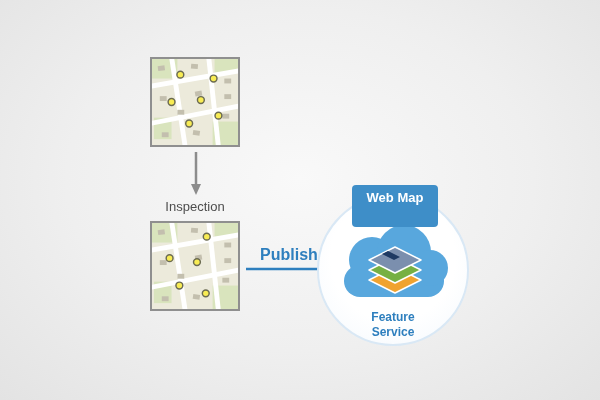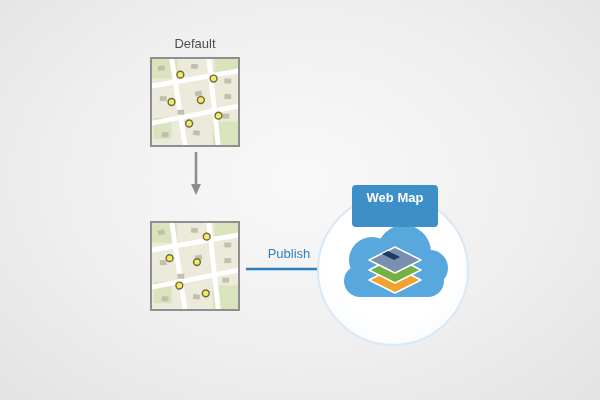--- a/index.html
+++ b/index.html
@@ -36,21 +36,22 @@
   .map-inspection { left: 150px; top: 221px; }
   .arrow-down-svg { position: absolute; left: 190px; top: 152px; }
   .arrow-right-svg { position: absolute; left: 246px; top: 263px; }
   .publish-label {
     position: absolute;
     left: 246px;
     top: 246px;
     width: 86px;
     text-align: center;
     color: #2e7fbe;
-    font-size: 13px;
+    font-size: 16px;
+    font-weight: bold;
   }
   .cloud-circle {
     position: absolute;
     left: 317px;
     top: 194px;
     width: 152px;
     height: 152px;
     border-radius: 50%;
     background: radial-gradient(circle at 50% 42%, #ffffff 55%, #f3f8fd 100%);
     border: 2px solid #d9e8f5;
@@ -80,21 +81,20 @@
     line-height: 26px;
     text-align: center;
     border-radius: 4px;
   }
 </style>
 </head>
 <body>
 
 <div class="canvas">
 
-  <div class="map-label default-label">Default</div>
 
   <div class="map-thumb map-default">
     <svg width="86" height="86" viewBox="0 0 88 88">
       <defs>
         <g id="citymap">
           <rect width="88" height="88" fill="#eceadb"></rect>
           <rect x="0" y="0" width="26" height="20" fill="#d9e4bd"></rect>
           <rect x="62" y="64" width="26" height="24" fill="#d9e4bd"></rect>
           <rect x="2" y="60" width="18" height="22" fill="#d9e4bd"></rect>
           <rect x="64" y="0" width="24" height="14" fill="#d9e4bd"></rect>
@@ -128,20 +128,21 @@
         <circle cx="68" cy="58" r="3.5"></circle>
       </g>
     </svg>
   </div>
 
   <svg class="arrow-down-svg" width="12" height="44" viewBox="0 0 12 44">
     <line x1="6" y1="0" x2="6" y2="33" stroke="#8c8c8c" stroke-width="2.5"></line>
     <polygon points="1,32 11,32 6,43" fill="#8c8c8c"></polygon>
   </svg>
 
+  <div class="map-label inspection-label">Inspection</div>
 
   <div class="map-thumb map-inspection">
     <svg width="86" height="86" viewBox="0 0 88 88">
       <use href="#citymap"></use>
       <g fill="#f8ec54" stroke="#6b6b52" stroke-width="1.5">
         <circle cx="56" cy="14" r="3.5"></circle>
         <circle cx="18" cy="36" r="3.5"></circle>
         <circle cx="46" cy="40" r="3.5"></circle>
         <circle cx="28" cy="64" r="3.5"></circle>
         <circle cx="55" cy="72" r="3.5"></circle>
@@ -164,17 +165,18 @@
         <circle cx="72" cy="32" r="27"></circle>
         <circle cx="98" cy="48" r="18"></circle>
       </g>
       <g stroke="#ffffff" stroke-width="1.5" stroke-linejoin="round">
         <polygon points="63,47 89,60 63,73 37,60" fill="#f0a32f"></polygon>
         <polygon points="63,37 89,50 63,63 37,50" fill="#76b043"></polygon>
         <polygon points="63,27 89,40 63,53 37,40" fill="#7b8fae"></polygon>
         <polygon points="56,31 68,37 62,40 50,34" fill="#1f3a63" stroke="none"></polygon>
       </g>
     </svg>
+    <div class="feature-service-label">Feature Service</div>
   </div>
 
   <div class="web-map-badge">Web Map</div>
 
 </div>
 
 </body></html>

